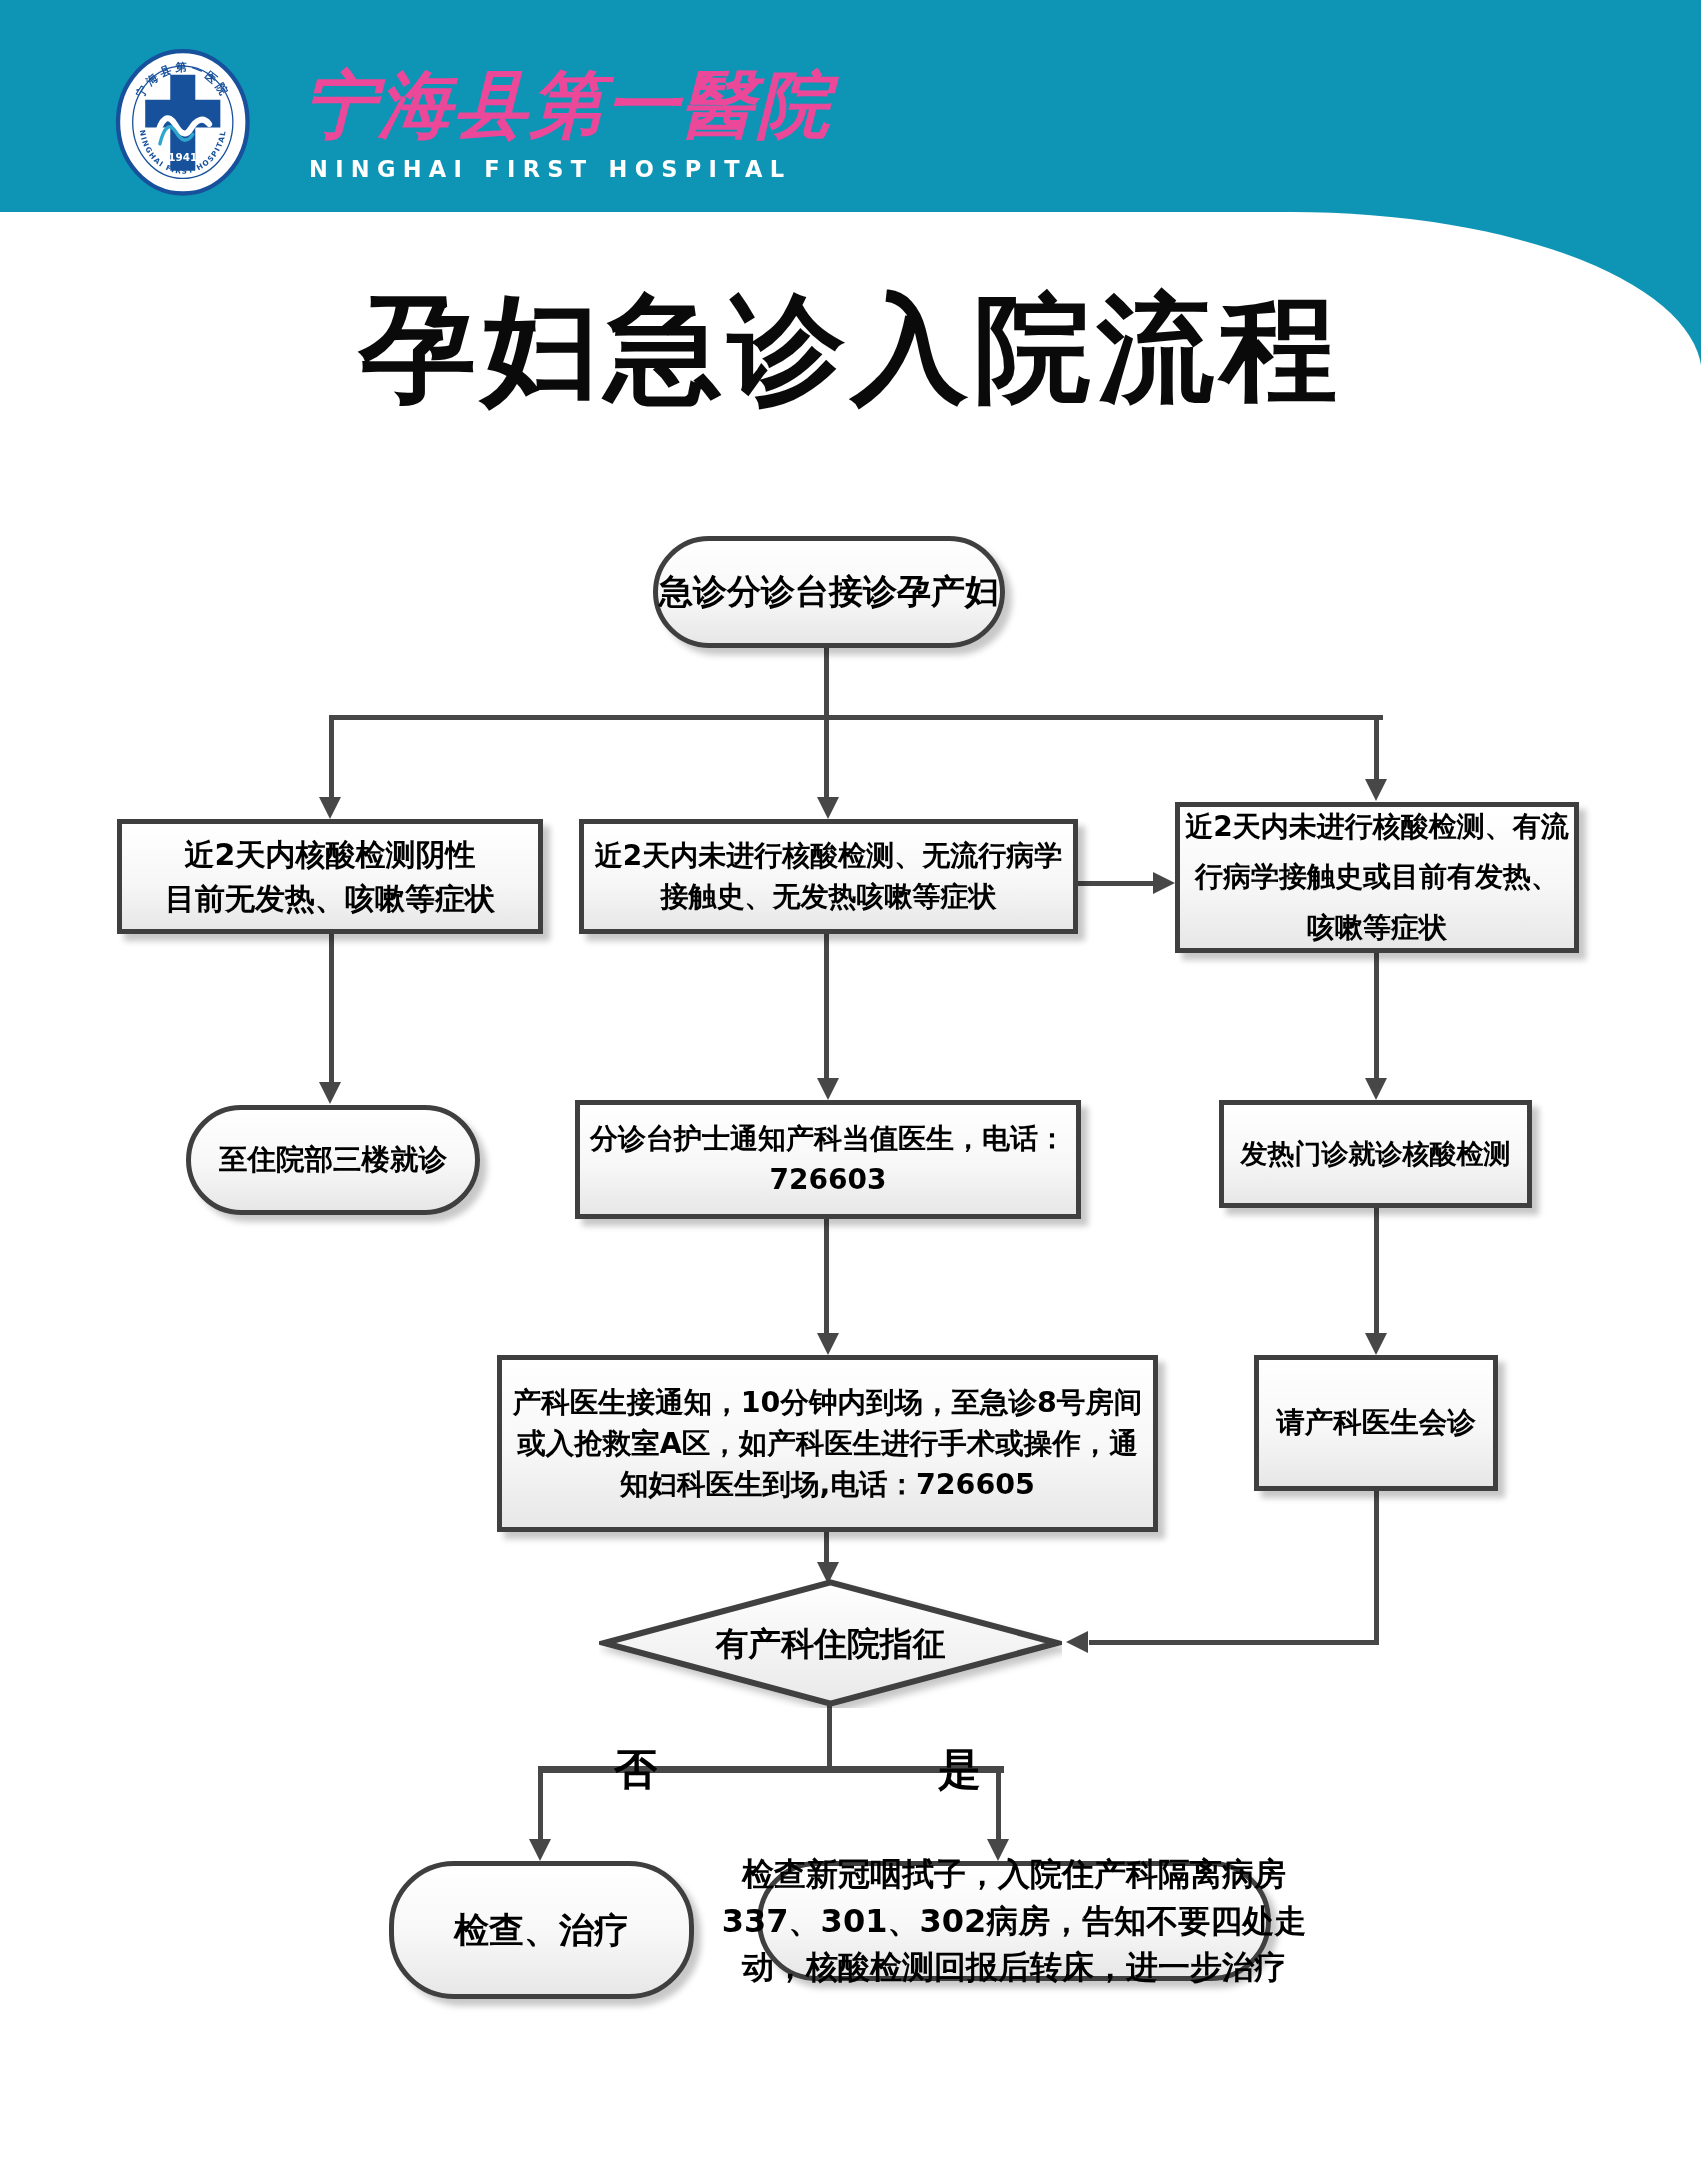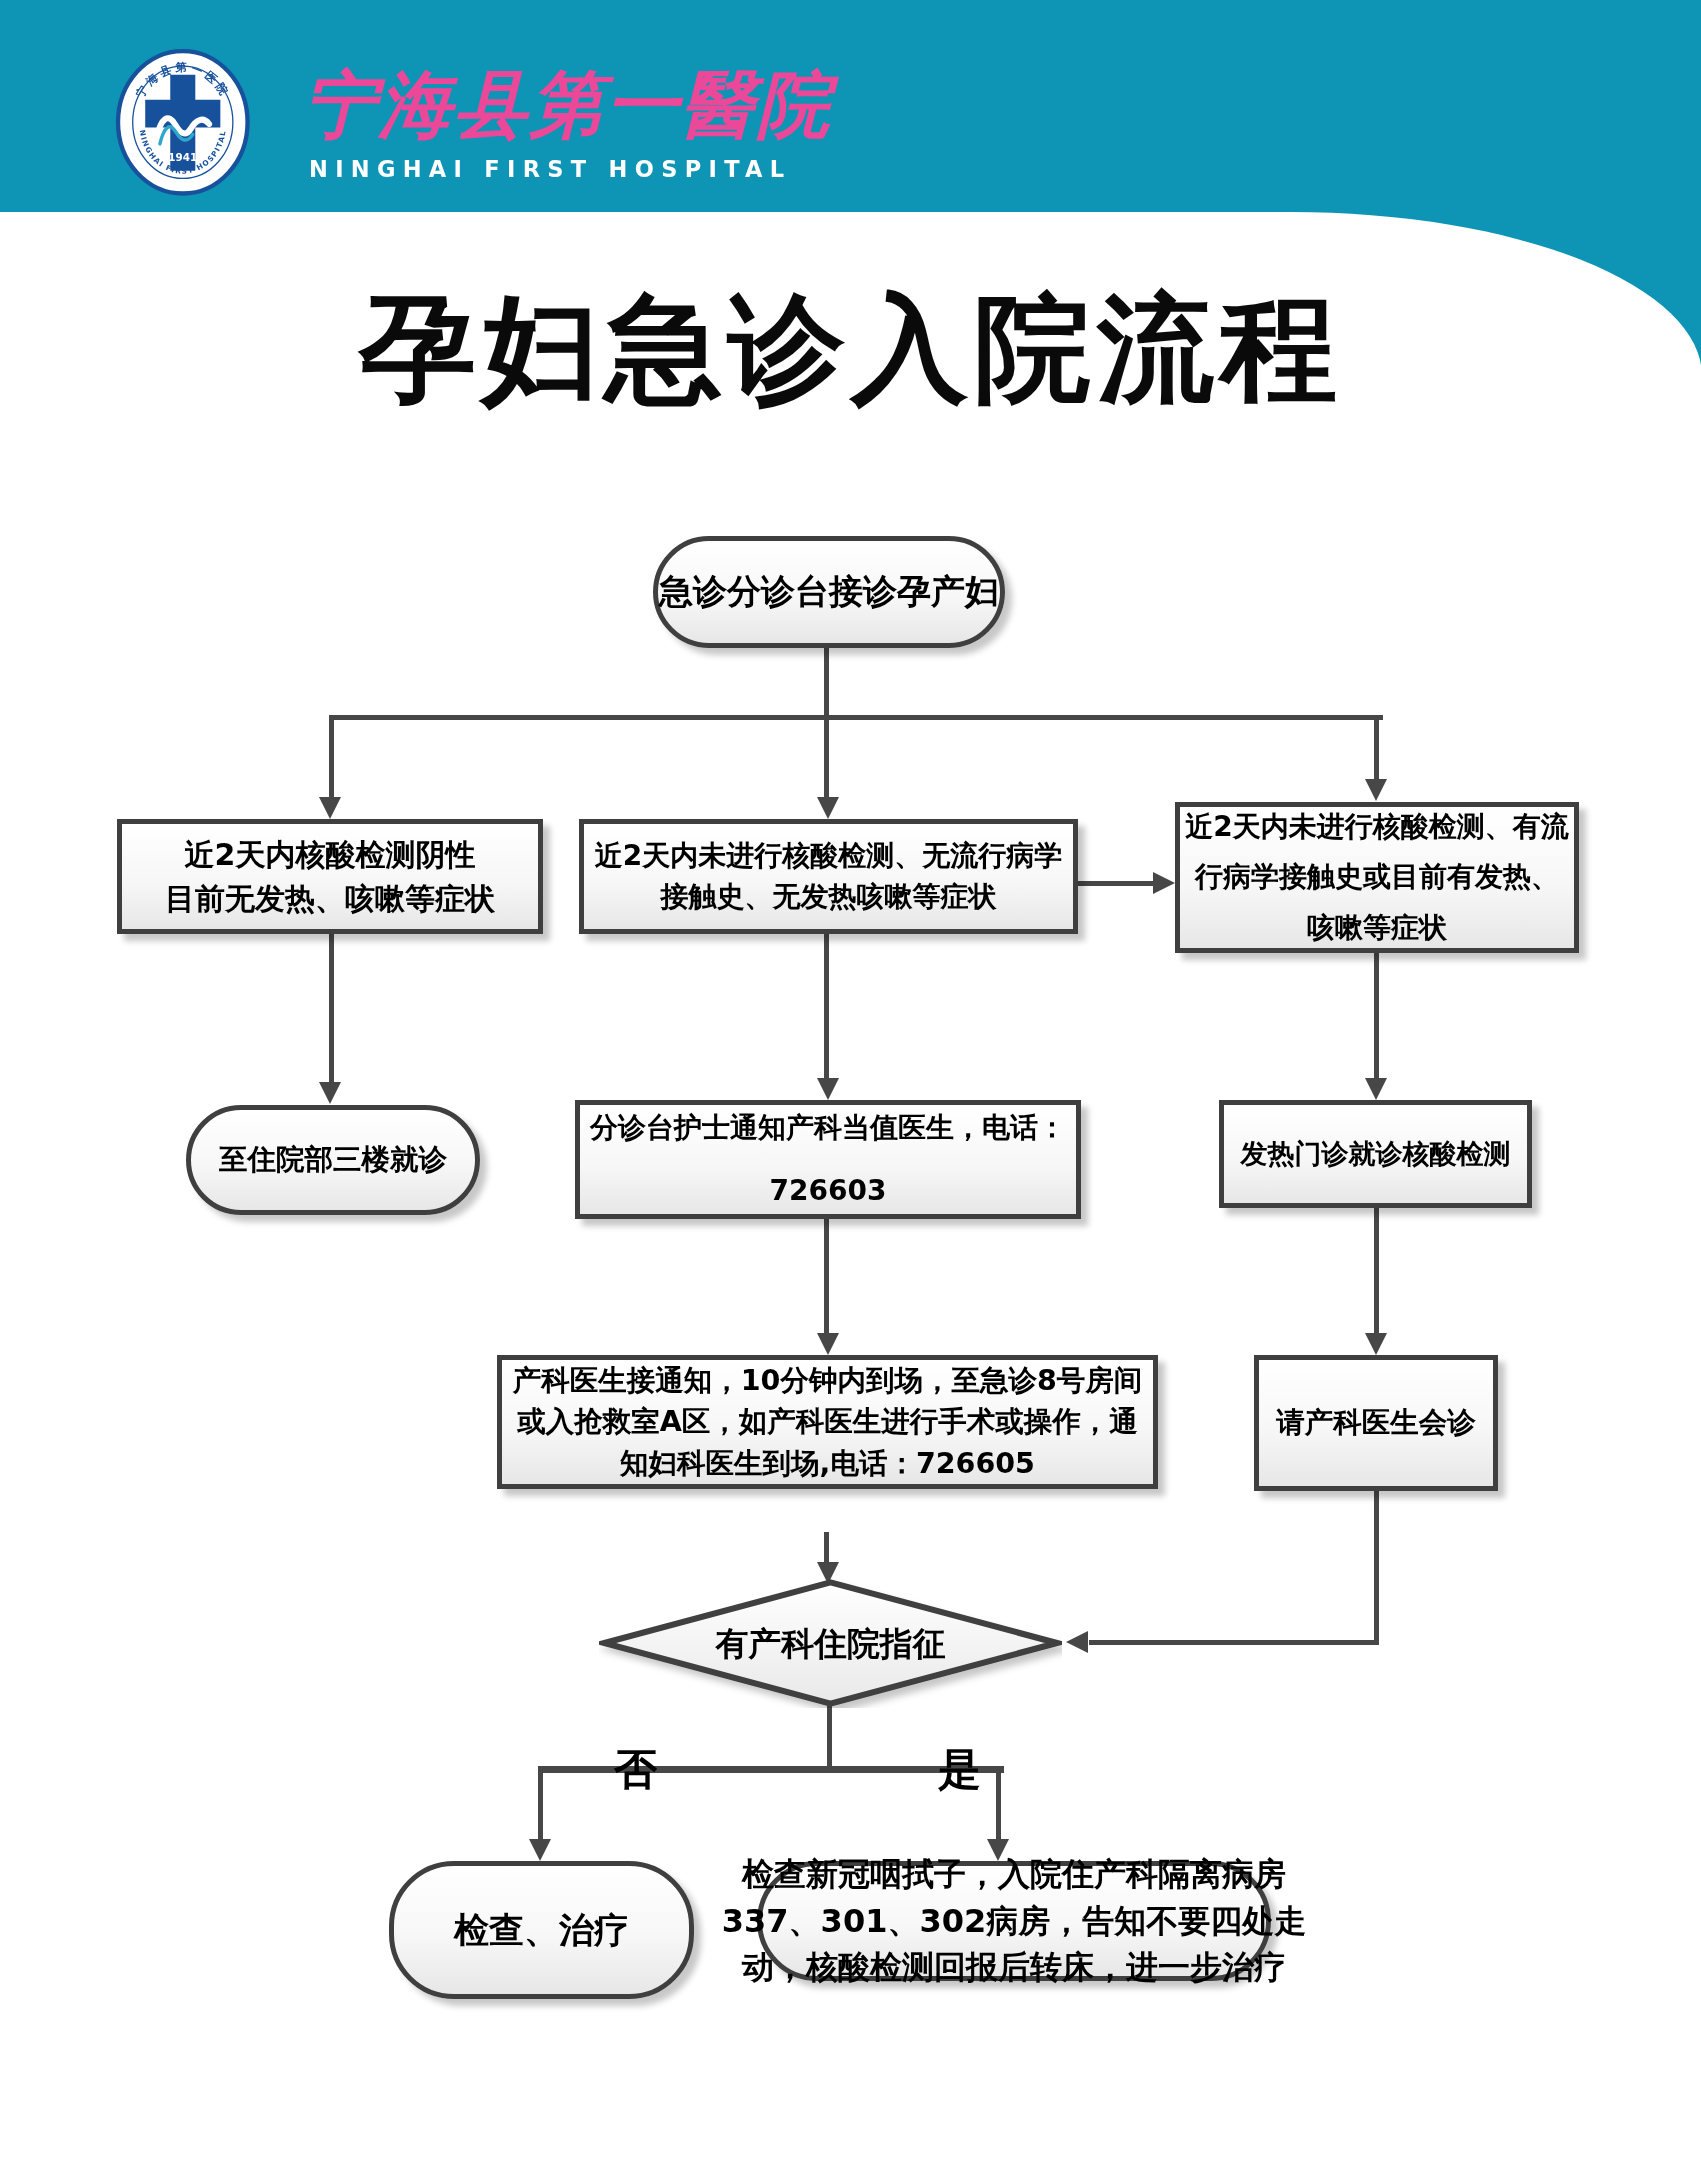--- a/index.html
+++ b/index.html
@@ -123,30 +123,30 @@
   <div class="box" style="left:1175px;top:802px;width:404px;height:151px;font-size:28px;gap:10px;">
     <div>近2天内未进行核酸检测、有流</div>
     <div>行病学接触史或目前有发热、</div>
     <div>咳嗽等症状</div>
   </div>
 
   <div class="box" style="left:186px;top:1105px;width:294px;height:110px;border-radius:58px;font-size:28.5px;">
     <div>至住院部三楼就诊</div>
   </div>
 
-  <div class="box" style="left:575px;top:1100px;width:506px;height:119px;font-size:28px;justify-content:space-between;">
+  <div class="box" style="left:575px;top:1100px;width:506px;height:119px;font-size:28px;">
     <div>分诊台护士通知产科当值医生，电话：</div>
     <div>726603</div>
   </div>
 
   <div class="box" style="left:1219px;top:1100px;width:313px;height:108px;font-size:27px;">
     <div>发热门诊就诊核酸检测</div>
   </div>
 
-  <div class="box" style="left:497px;top:1355px;width:661px;height:134px;font-size:28.5px;">
+  <div class="box" style="left:497px;top:1355px;width:661px;height:177px;font-size:28.5px;">
     <div>产科医生接通知，10分钟内到场，至急诊8号房间</div>
     <div>或入抢救室A区，如产科医生进行手术或操作，通</div>
     <div>知妇科医生到场,电话：726605</div>
   </div>
 
   <div class="box" style="left:1254px;top:1355px;width:244px;height:136px;font-size:28.5px;">
     <div>请产科医生会诊</div>
   </div>
 
   <svg class="diamond-wrap" style="left:599px;top:1578px;" width="463" height="130" viewBox="0 0 1070 300">

